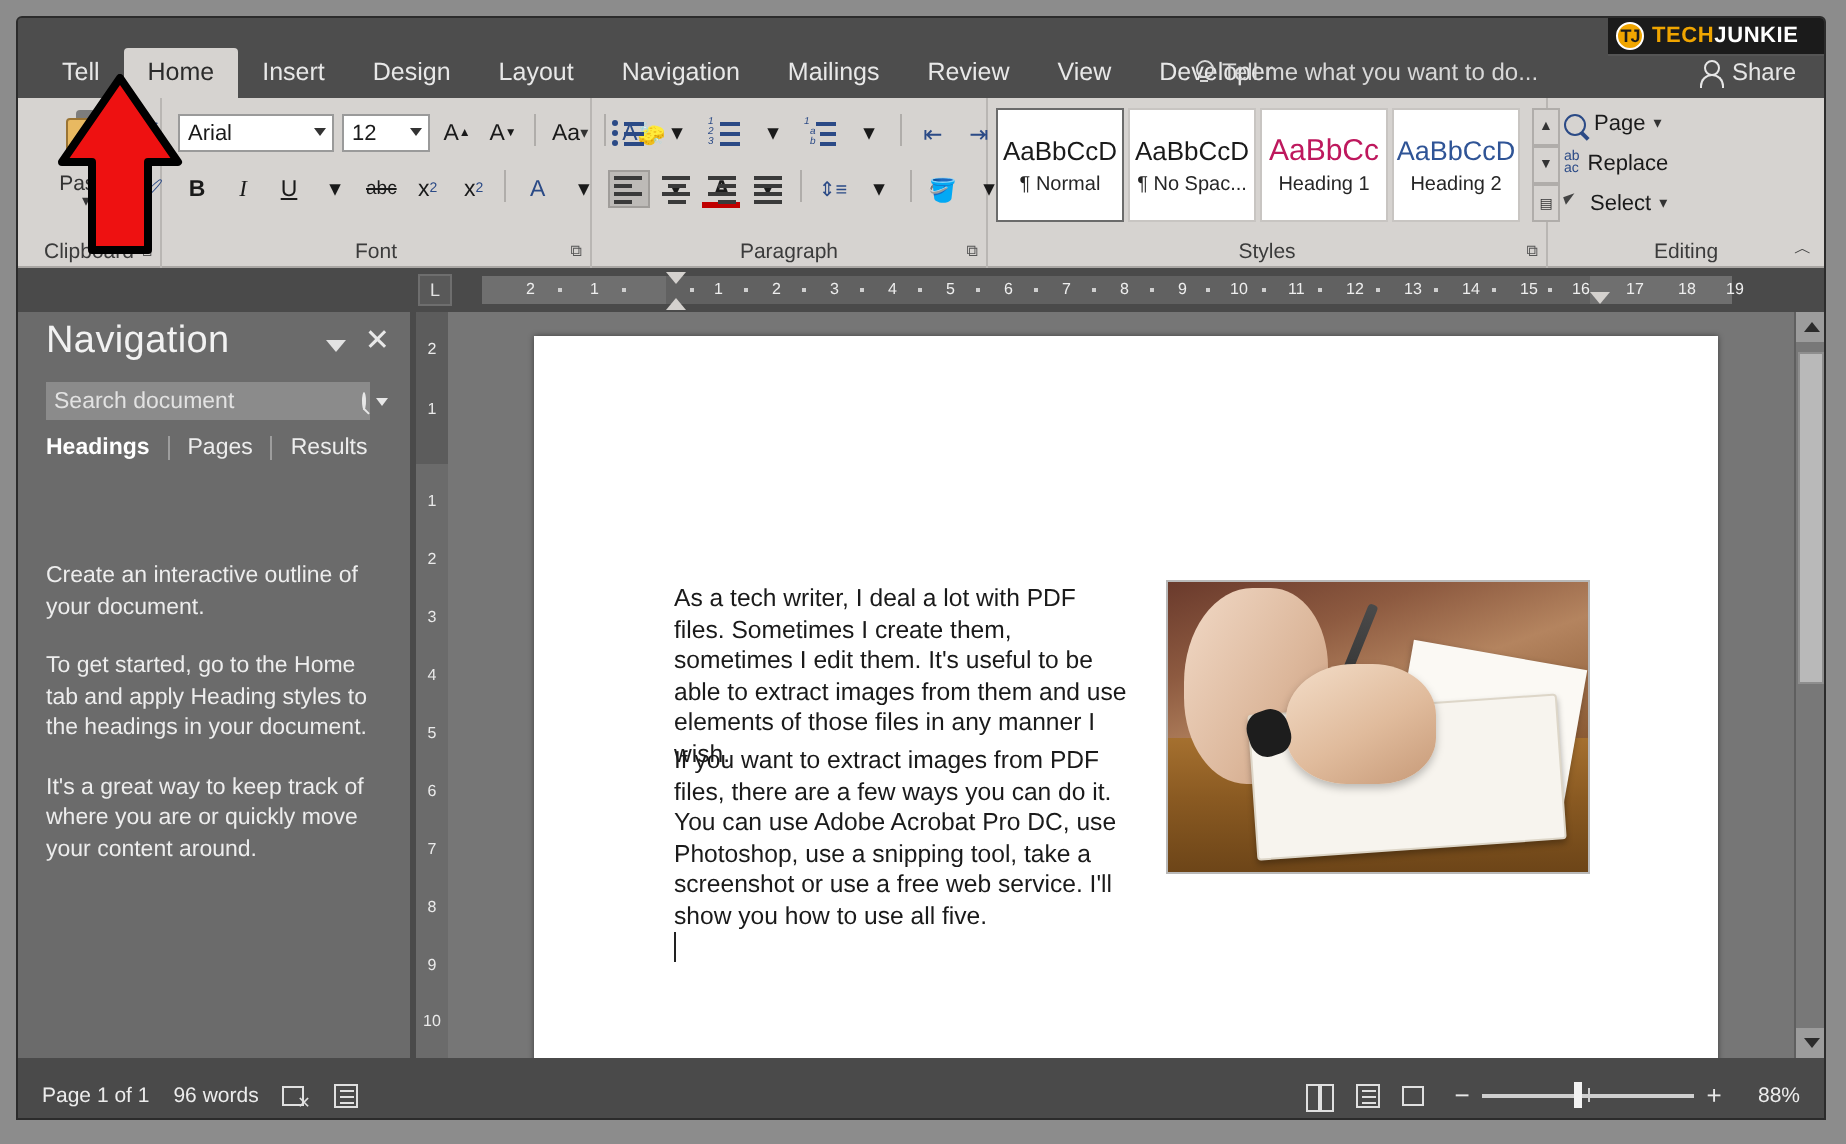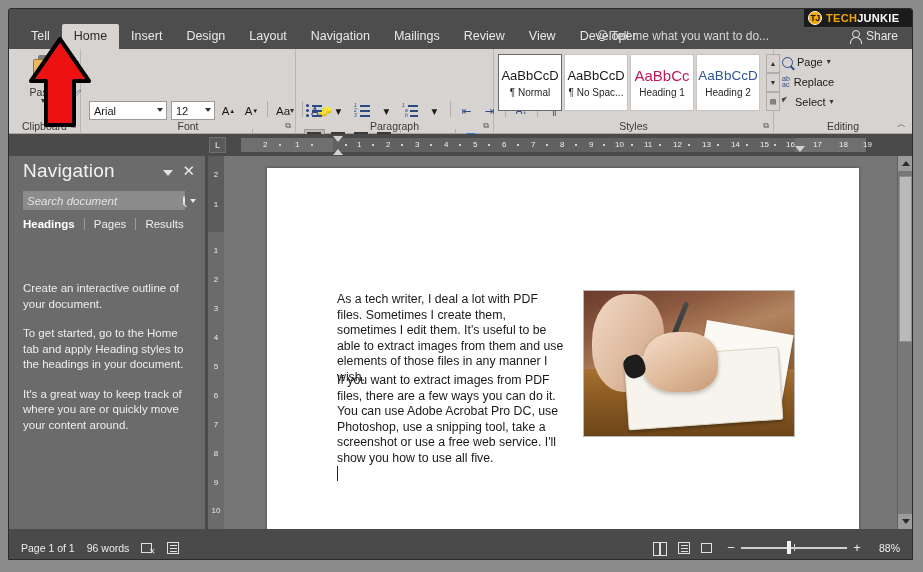--- a/index.html
+++ b/index.html
@@ -90,21 +90,21 @@
   .paste-body{position:absolute;left:3px;top:4px;width:20px;height:24px;background:#e8b961;border:1.2px solid #9a7434;border-radius:2px;}
   .paste-clip{position:absolute;left:8px;top:0px;width:10px;height:6px;background:#7d7d7d;border-radius:2px;}
   .paste-doc{position:absolute;left:11px;top:12px;width:13px;height:15px;background:#fff;border:1.2px solid #777;}
   .caret-sm{font-size:8px;color:#333;line-height:6px;}
 
   .clip-mini{position:absolute;left:58px;top:6px;width:16px;}
   .mini-row{height:16px;display:flex;align-items:center;justify-content:center;font-size:11px;color:#2b4a86;}
 
   
   .g-font { left:72px; width:215px; }
-  .ctrl-row { position:absolute; left:8px; display:flex; gap:4px;margin-top:44px; }
+  .ctrl-row { position:absolute; left:8px; display:flex; gap:4px; }
   .r1 { top:8px; }
   .r2 { top:36px; }
   .combo {
     background:#fff; border:1px solid #9a9a9a; height:19px;
     display:flex; align-items:center; padding:0 14px 0 4px;
     font-size:11px; color:#1a1a1a; position:relative; cursor:pointer;
   }
   .combo .arr { position:absolute; right:3px; top:6px; border-left:3px solid transparent; border-right:3px solid transparent; border-top:4px solid #333; }
   .combo.font-name { width:78px; }
   .combo.font-size { width:44px; }
@@ -189,21 +189,21 @@
   }
   .nav-head { position:absolute; left:14px; top:4px; color:#f2f2f2; font-size:19px; font-weight:300; letter-spacing:.2px;}
   .nav-caret { position:absolute; right:32px; top:14px; border-left:5px solid transparent;border-right:5px solid transparent;border-top:6px solid #e2e2e2; cursor:pointer;}
   .nav-close { position:absolute; right:10px; top:7px; color:#e8e8e8; font-size:15px; cursor:pointer; line-height:15px;}
   .nav-search {
     position:absolute; left:14px; top:35px; width:162px; height:19px;
     background:#8b8b8b; display:flex; align-items:center; padding:0 4px;
   }
   .nav-search input {
     border:none; background:transparent; outline:none; flex:1;
-    font-size:11.5px; color:#f0f0f0; font-family:"Liberation Sans",sans-serif;font-style:italic;
+    font-size:11.5px; color:#f0f0f0; font-family:"Liberation Sans",sans-serif;
   }
   .nav-search input::placeholder{color:#e2e2e2;}
   .nav-mag{width:9px;height:9px;border:1.3px solid #e8e8e8;border-radius:50%;position:relative;margin-right:5px;}
   .nav-mag::after{content:"";position:absolute;right:-3px;bottom:-2px;width:4px;height:1.3px;background:#e8e8e8;transform:rotate(45deg);}
   .nav-srch-caret{border-left:3.5px solid transparent;border-right:3.5px solid transparent;border-top:4px solid #e8e8e8;}
   .nav-tabs { position:absolute; left:14px; top:62px; display:flex; align-items:center; gap:9px;}
   .nav-tab { font-size:11.5px; color:#ededed; cursor:pointer; }
   .nav-tab.active { font-weight:bold; color:#fff; }
   .nav-tab-sep{ width:1px;height:12px;background:#9d9d9d;}
   .nav-body { position:absolute; left:14px; top:105px; width:166px; color:#ededed; font-size:11.5px; line-height:15.5px;margin-top:20px;}

